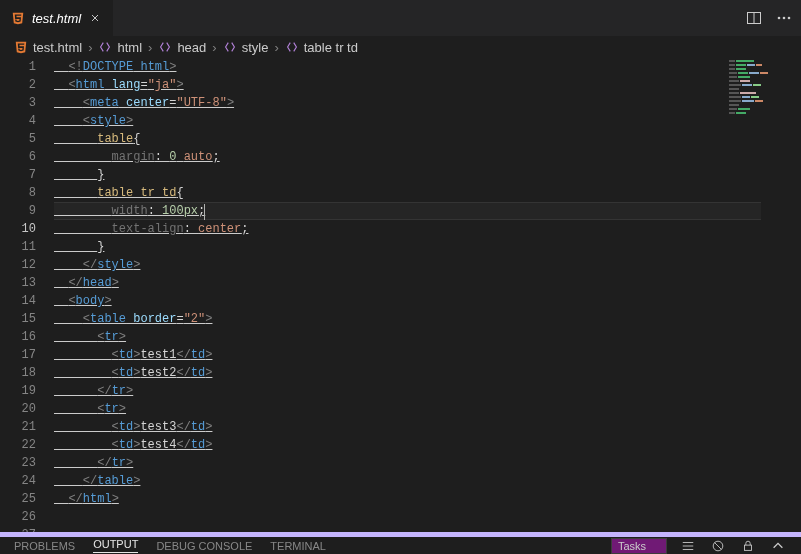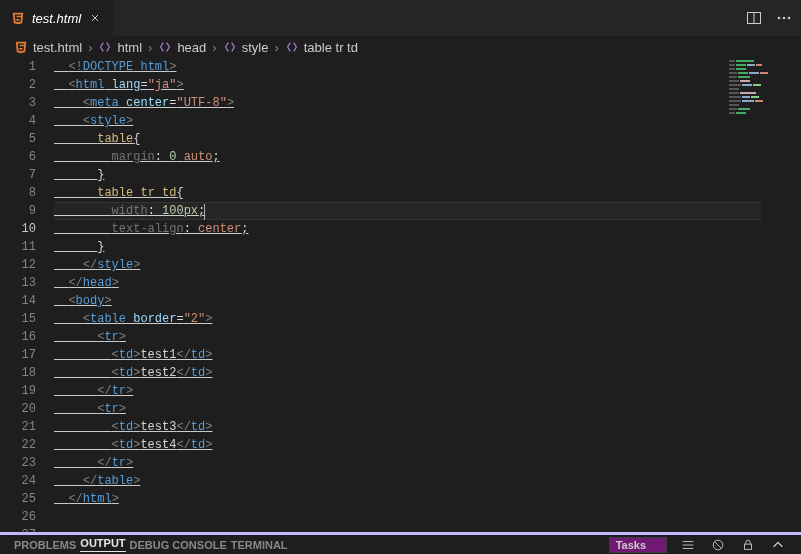--- a/index.html
+++ b/index.html
@@ -152,29 +152,28 @@
     .mm-seg {
       height: 2px;
     }
     .panel-tabs {
       position: absolute;
       bottom: 0;
       left: 0;
       right: 0;
       height: 22px;
       background: #1e1e1e;
-      border-top: 3px solid #c4b5fd;
+      border-top: 5px solid #c4b5fd;
       display: flex;
       align-items: center;
       padding: 0 14px;
-      gap: 4px;
+      gap: 18px;
       font-family: -apple-system, 'Segoe UI', sans-serif;
       font-size: 11px;
       color: #888888;
-      font-weight: bold;
     }
     .panel-tab.active {
       color: #e5e5e5;
       border-bottom: 1px solid #e5e5e5;
       padding-bottom: 2px;
     }
     .panel-right {
       position: absolute;
       right: 14px;
       display: flex;

